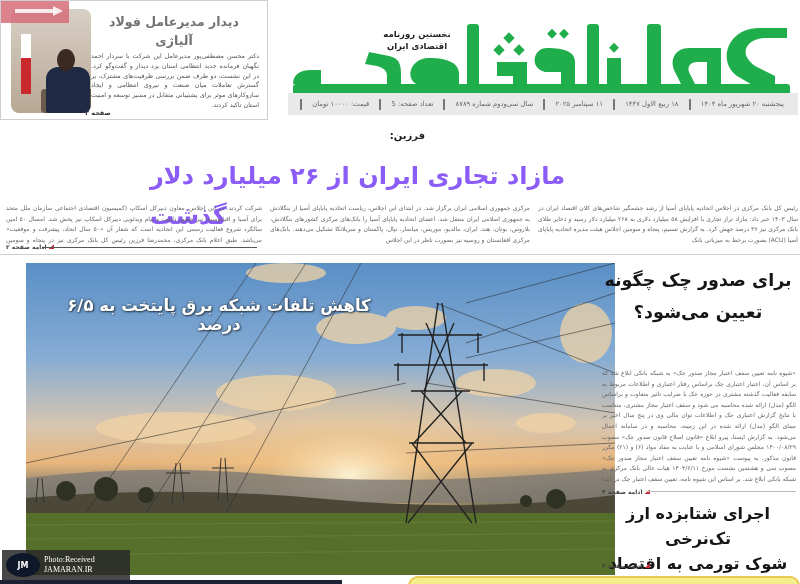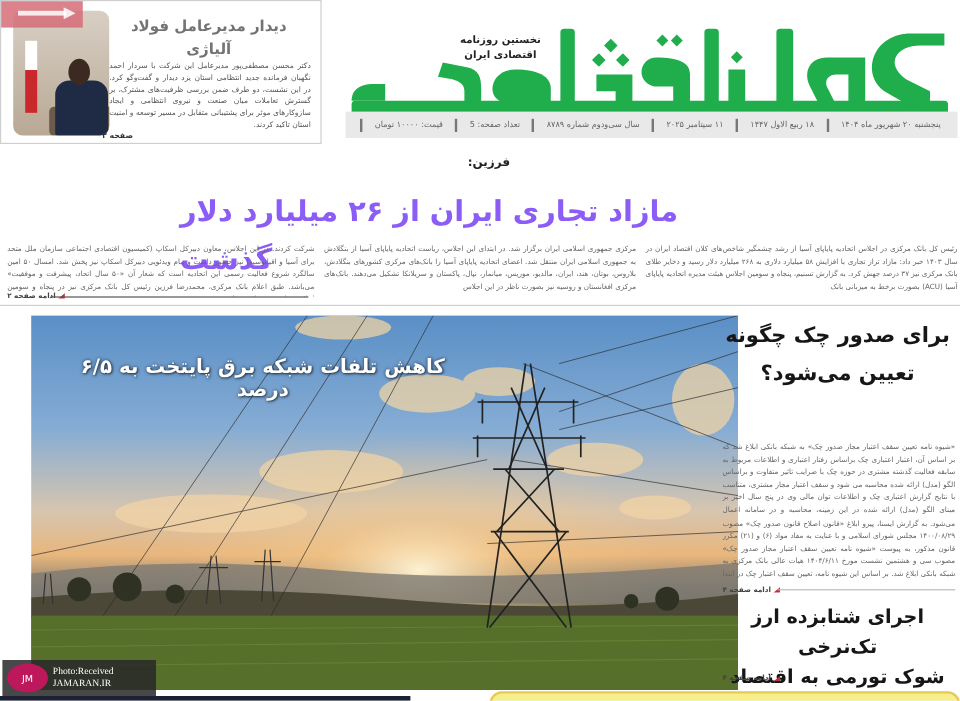--- a/index.html
+++ b/index.html
@@ -95,21 +95,21 @@
     .bigphoto svg { position: absolute; left: 0; top: 0; }
     .photo-title {
       position: absolute; left: 18px; top: 33px; width: 350px; text-align: center;
       color: #fff; font-size: 16.5px; font-weight: bold; letter-spacing: -0.5px;
       text-shadow: 0 0 3px rgba(0,0,0,0.6), 1px 1px 2px rgba(0,0,0,0.5);
     }
     .credit {
       position: absolute; left: 2px; top: 550px; width: 128px; height: 30px;
       background: rgba(40,40,40,0.85); display: flex; align-items: center; gap: 4px; padding-left: 4px; direction: ltr;
     }
-    .credit-logo { width: 34px; height: 24px; border-radius: 50%; background: #be185d; display: flex; align-items: center; justify-content: center; color: #fff; font-size: 8px; font-weight: normal; }
+    .credit-logo { width: 34px; height: 24px; border-radius: 50%; background: #0f172a; display: flex; align-items: center; justify-content: center; color: #fff; font-size: 8px; font-weight: bold; }
     .credit-text { font-family: Liberation Serif, serif; color: #fff; font-size: 8px; line-height: 10px; }
 
     
     .side-title {
       position: absolute; left: 600px; top: 264px; width: 196px; text-align: center;
       font-size: 17.5px; font-weight: bold; line-height: 32px; color: #161616; letter-spacing: -0.6px;
     }
     .side-body {
       position: absolute; left: 602px; top: 368px; width: 194px;
       font-size: 6px; line-height: 10.6px; color: #666; text-align: justify;

